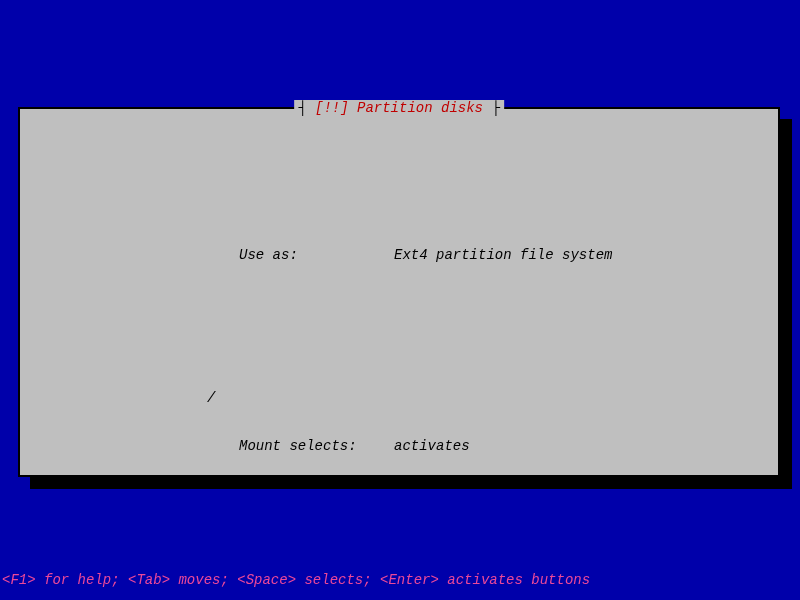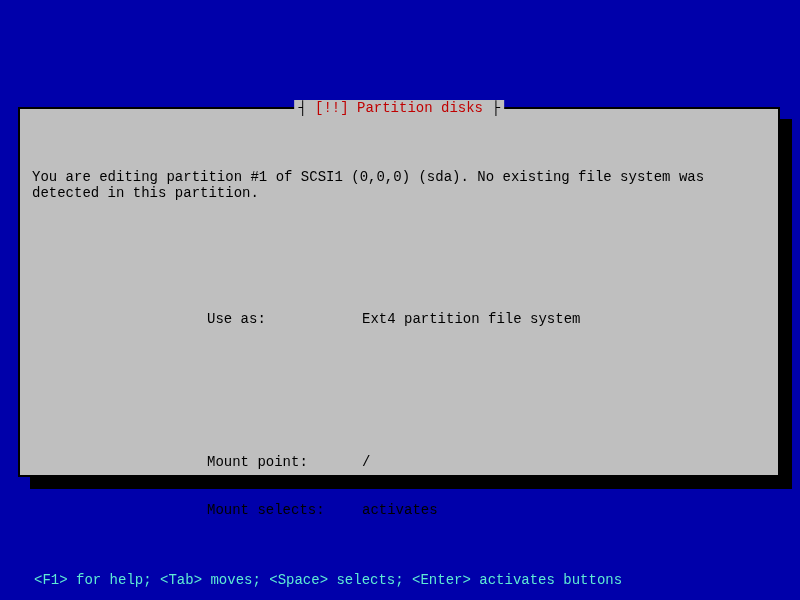--- a/index.html
+++ b/index.html
@@ -1,18 +1,19 @@
 <!DOCTYPE html>
 <html><head>
   <meta charset="utf-8">
   <style>
     * {
       margin: 0;
       padding: 0;
       box-sizing: border-box;
+      font-style: italic;
     }
     body {
       width: 800px;
       height: 600px;
       background: #0000aa;
       font-family: "Courier New", monospace;
       font-size: 14px;
       position: relative;
       overflow: hidden;
     }
@@ -63,55 +64,53 @@
       margin-top: 14px;
       margin-left: 175px;
       line-height: 1.15;
     }
     .setting-row {
       display: flex;
     }
     .setting-label {
       width: 155px;
       white-space: pre;
+      margin-left: 32px;
     }
     .setting-value {
       white-space: pre;
     }
     .help-bar {
       position: absolute;
       bottom: 12px;
       left: 2px;
-      color: #5eead4;
+      color: #ec4899;
       white-space: pre;
-      margin-left: 32px;
     }
   </style>
 </head>
 <body>
 
 <div class="dialog-shadow"></div>
 
 <div class="dialog">
   <div class="dialog-title"><span class="title-bracket">┤</span> <span>[!!] </span><span>Partition disks</span> <span class="title-bracket">├</span></div>
 
   <div class="dialog-content">
-    <div class="intro-text">You are editing partition #1 of SCSI1 (0,0,0) (sda). No existing file system was detected in this partition.</div>
     
     
     <div class="settings-block">
       <div class="setting-row">
         <span class="setting-label">Use as:</span>
         <span class="setting-value">Ext4 partition file system</span>
       </div>
     </div>
 
     <div class="settings-block">
       <div class="setting-row">
-        <span class="setting-label">Mount point:</span>
         <span class="setting-value">/</span>
       </div>
       <div class="setting-row">
         <span class="setting-label">Mount selects:</span>
         <span class="setting-value">activates</span>
       </div>
       
       
       
       

